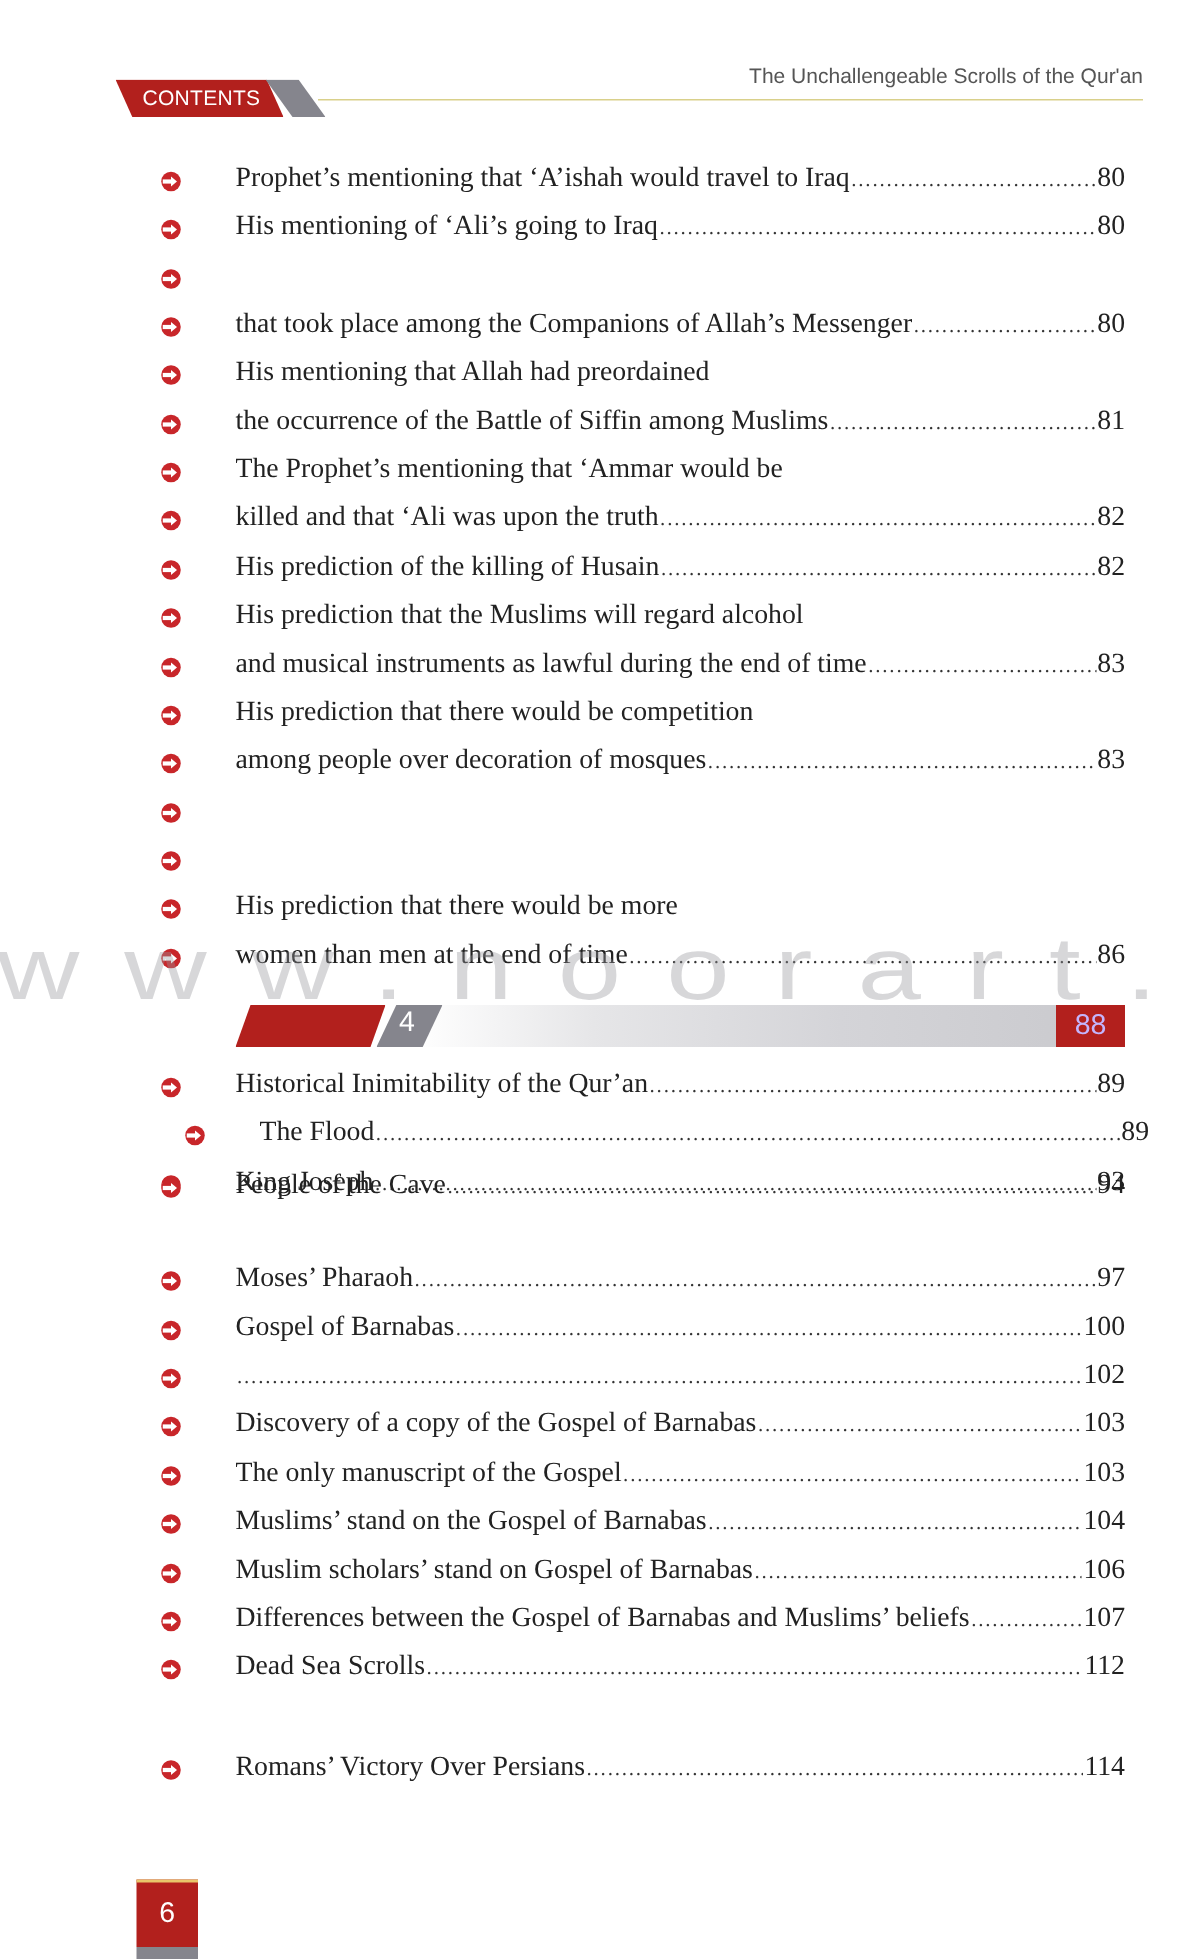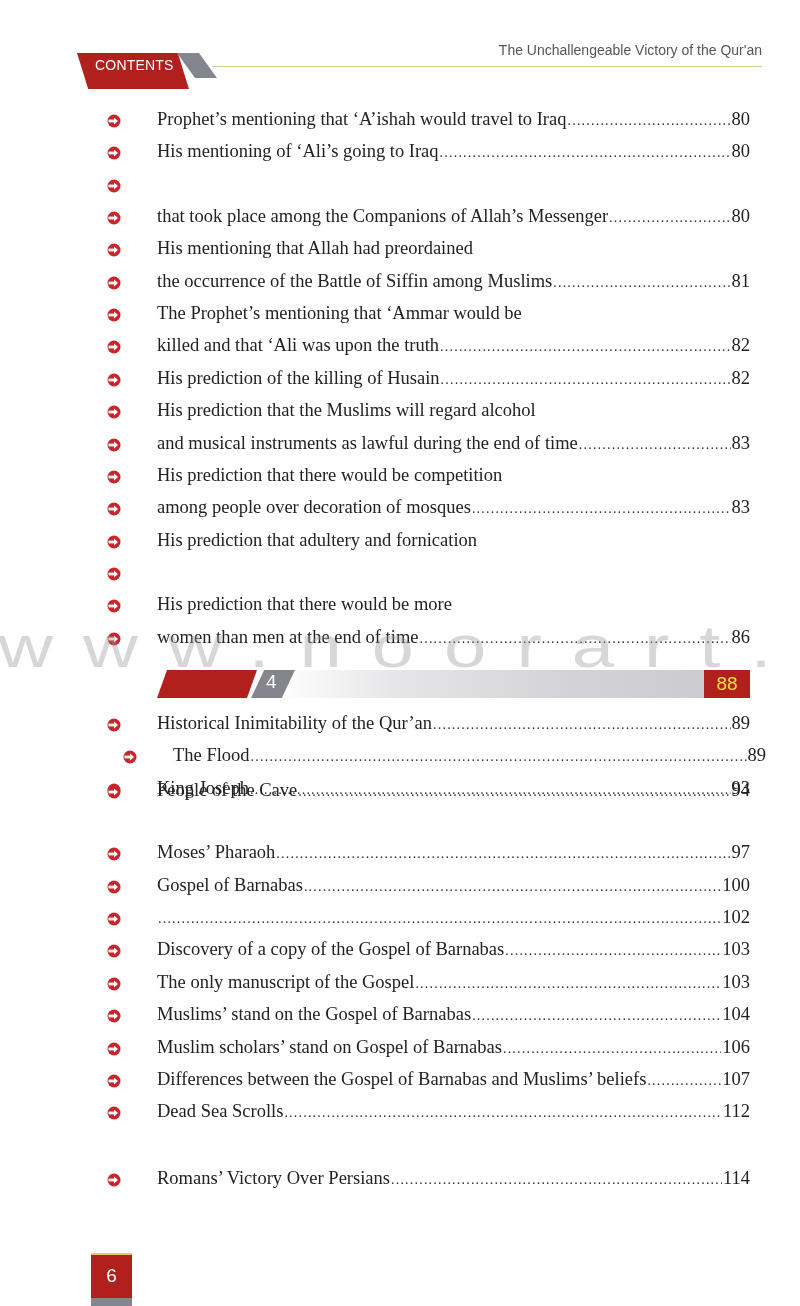--- a/index.html
+++ b/index.html
@@ -4,21 +4,21 @@
 <style>
   html, body { margin:0; padding:0; }
   body {
     width:800px; height:1306px; position:relative; overflow:hidden;
     background:#ffffff;
     font-family:"Liberation Serif", "DejaVu Serif", serif;
     color:#222;
   }
   .header { position:absolute; left:0; top:0; width:800px; height:90px; }
   .hdr-red {
-    position:absolute; left:77px; top:53px; width:112px; height:36px;
+    position:absolute; left:77px; top:53px; width:112px; height:25px;
     background:#b2201d; clip-path:polygon(0 0, 90% 0, 100% 100%, 10% 100%);
   }
   .hdr-red span {
     position:absolute; left:18px; top:4px; color:#fff;
     font-family:"Liberation Sans", "DejaVu Sans", sans-serif; font-size:14px; letter-spacing:0.2px;
   }
   .hdr-grey {
     position:absolute; left:177px; top:53px; width:40px; height:25px;
     background:#85858d; clip-path:polygon(0 0, 55% 0, 100% 100%, 45% 100%);
   }
@@ -66,42 +66,42 @@
   .ch-grey {
     position:absolute; left:94px; top:0; width:44px; height:28px; background:#85858d;
     clip-path:polygon(30% 0, 100% 0, 70% 100%, 0 100%);
   }
   .ch-grey span {
     position:absolute; left:15px; top:1px; color:#fff;
     font-family:"Liberation Sans", "DejaVu Sans", sans-serif; font-size:19px;
   }
   .ch-page {
     position:absolute; right:0; top:0; width:46px; height:28px; background:#b2201d;
-    color:#fde047; text-align:center; line-height:28px;
+    color:#c4b5fd; text-align:center; line-height:28px;
     font-family:"Liberation Sans", "DejaVu Sans", sans-serif; font-size:19px;
   }
 
   .page-num {
     position:absolute; left:91px; top:1253px; width:41px; height:43px; background:#b2201d;
     border-top:2px solid #e9c66a;
     color:#fff; text-align:center; line-height:42px;
     font-family:"Liberation Sans", "DejaVu Sans", sans-serif; font-size:19px;
   }
   .page-num-grey { position:absolute; left:91px; top:1298px; width:41px; height:8px; background:#85858d; }
 </style>
 </head>
 <body>
 
 <div class="header">
   <div class="hdr-red">
     <span>CONTENTS</span>
   </div>
   <div class="hdr-grey"></div>
   <div class="hdr-line"></div>
-  <div class="hdr-title">The Unchallengeable  Victory of the Qur'an</div>
+  <div class="hdr-title">The Unchallengeable  Scrolls of the Qur'an</div>
 </div>
 
 <div class="toc" id="toc">
     <div class="row" style="top: 107px; padding-left: 16px;">
     <svg class="bullet" viewBox="0 0 14 14">
       <circle cx="7" cy="7" r="6.5" fill="#c8262a"></circle>
       <rect x="1.5" y="5.6" width="7" height="2.8" fill="#fff"></rect>
       <path d="M7 3.6 L11 7 L7 10.4 Z" fill="#fff"></path>
     </svg>
     <div class="entry">
@@ -248,25 +248,20 @@
       <span class="dots"></span>
       <span class="p">83</span>
     </div>
   </div>
     <div class="row" style="top: 527.55px;">
     <svg class="bullet" viewBox="0 0 14 14">
       <circle cx="7" cy="7" r="6.5" fill="#c8262a"></circle>
       <rect x="1.5" y="5.6" width="7" height="2.8" fill="#fff"></rect>
       <path d="M7 3.6 L11 7 L7 10.4 Z" fill="#fff"></path>
     </svg>
-    <div class="entry">
-      <span class="t">His prediction that adultery and fornication</span>
-
-      <span class="p"></span>
-    </div>
   </div>
     <div class="row" style="top: 559.9px;">
     <svg class="bullet" viewBox="0 0 14 14">
       <circle cx="7" cy="7" r="6.5" fill="#c8262a"></circle>
       <rect x="1.5" y="5.6" width="7" height="2.8" fill="#fff"></rect>
       <path d="M7 3.6 L11 7 L7 10.4 Z" fill="#fff"></path>
     </svg>
   </div>
     <div class="row" style="top: 592.25px;">
     <svg class="bullet" viewBox="0 0 14 14">

